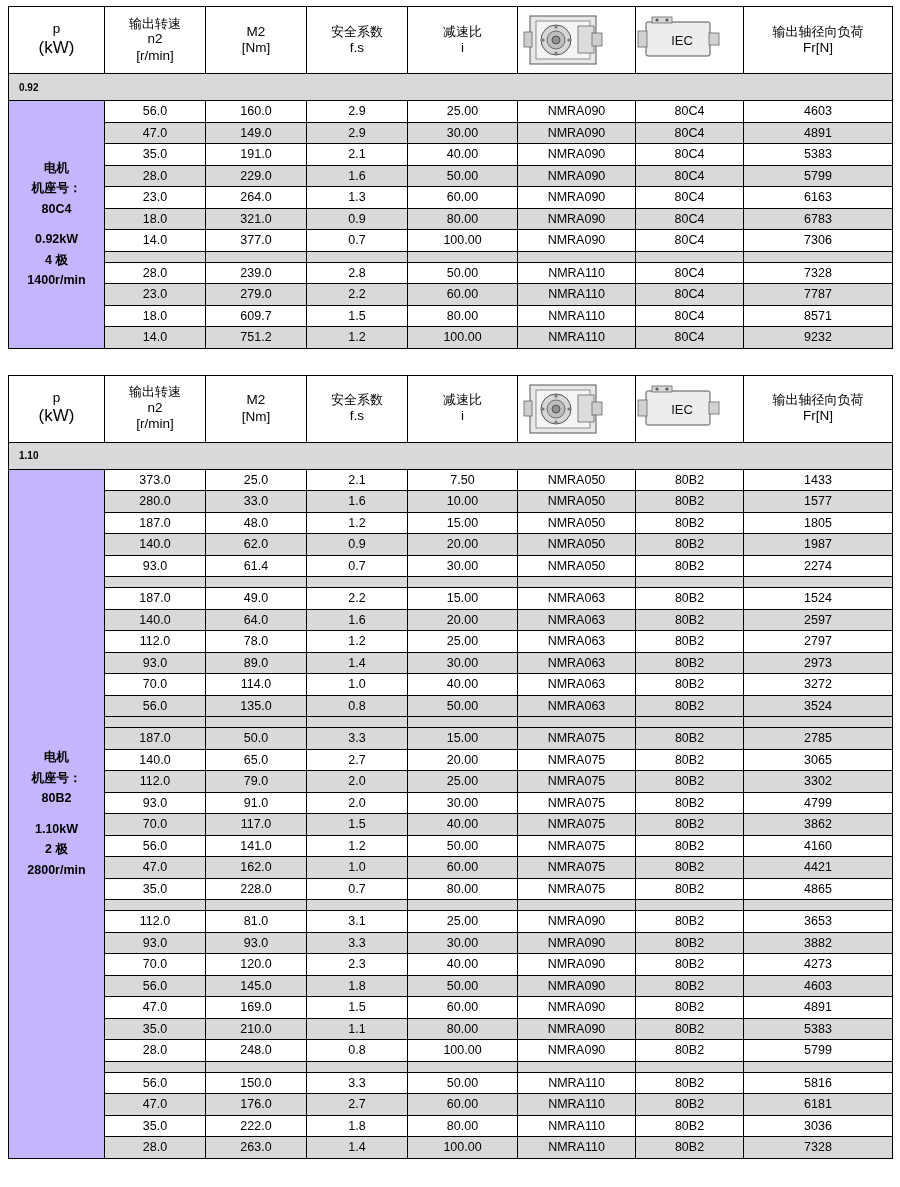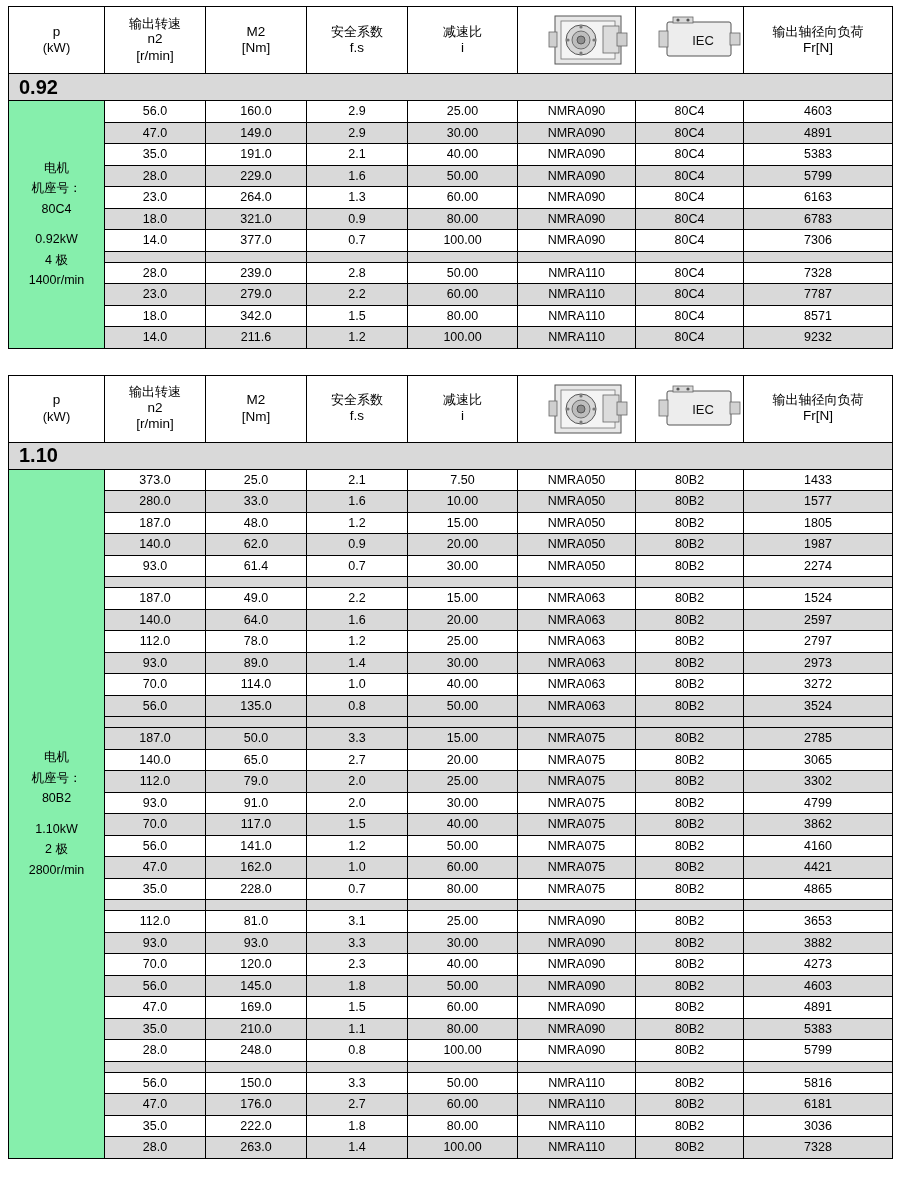--- a/index.html
+++ b/index.html
@@ -45,69 +45,70 @@
   thead th {
     background: #ffffff;
     height: 66px;
     font-weight: normal;
     line-height: 1.18;
   }
   .hd-main {
     font-size: 13.5px;
   }
   .hd-sub {
-    font-size: 13px;
+    font-size: 17px;
   }
   .hd-cn {
     font-size: 13px;
   }
   .hd-stack {
     display: flex;
     flex-direction: column;
     align-items: center;
     justify-content: center;
     line-height: 1.22;
   }
   tr.power-band td {
     background: #d9d9d9;
     height: 26px;
     text-align: left;
-    font-size: 20px;
+    font-size: 10px;
     font-weight: bold;
     padding-left: 10px;
     border-left: 1px solid #000;
     border-right: 1px solid #000;
   }
   td.motor-cell {
     text-align: left;
     vertical-align: top;
     padding: 6px 4px 4px 6px;
     font-size: 12.5px;
     line-height: 1.62;
-    background: #86efac;
+    background: #c4b5fd;
+    font-weight: bold;
   }
   td.motor-cell .mline { white-space: nowrap; }
   td.motor-cell .gap { height: 10px; }
 
   tr.data td {
     height: 20.5px;
     line-height: 20.5px;
   }
   tr.shade td {
     background: #d9d9d9;
   }
   tr.spacer td {
     height: 10px;
     background: #d9d9d9;
     line-height: 10px;
   }
   .gear-ico, .iec-ico {
     display: flex;
     align-items: center;
-    justify-content: flex-end;
+    justify-content: flex-start;
     height: 58px;
   }
 </style>
 </head>
 <body>
 
 <div class="page">
   <div id="tables-root">
       <table class="spec">
         <colgroup>
@@ -290,30 +291,30 @@
             <td>23.0</td>
             <td>279.0</td>
             <td>2.2</td>
             <td>60.00</td>
             <td>NMRA110</td>
             <td>80C4</td>
             <td>7787</td>
           </tr>
           <tr class="data">
             <td>18.0</td>
-            <td>342.0</td>
+            <td>609.7</td>
             <td>1.5</td>
             <td>80.00</td>
             <td>NMRA110</td>
             <td>80C4</td>
             <td>8571</td>
           </tr>
           <tr class="data shade">
             <td>14.0</td>
-            <td>211.6</td>
+            <td>751.2</td>
             <td>1.2</td>
             <td>100.00</td>
             <td>NMRA110</td>
             <td>80C4</td>
             <td>9232</td>
           </tr>
         </tbody>
       </table>
       <table class="spec">
         <colgroup>

